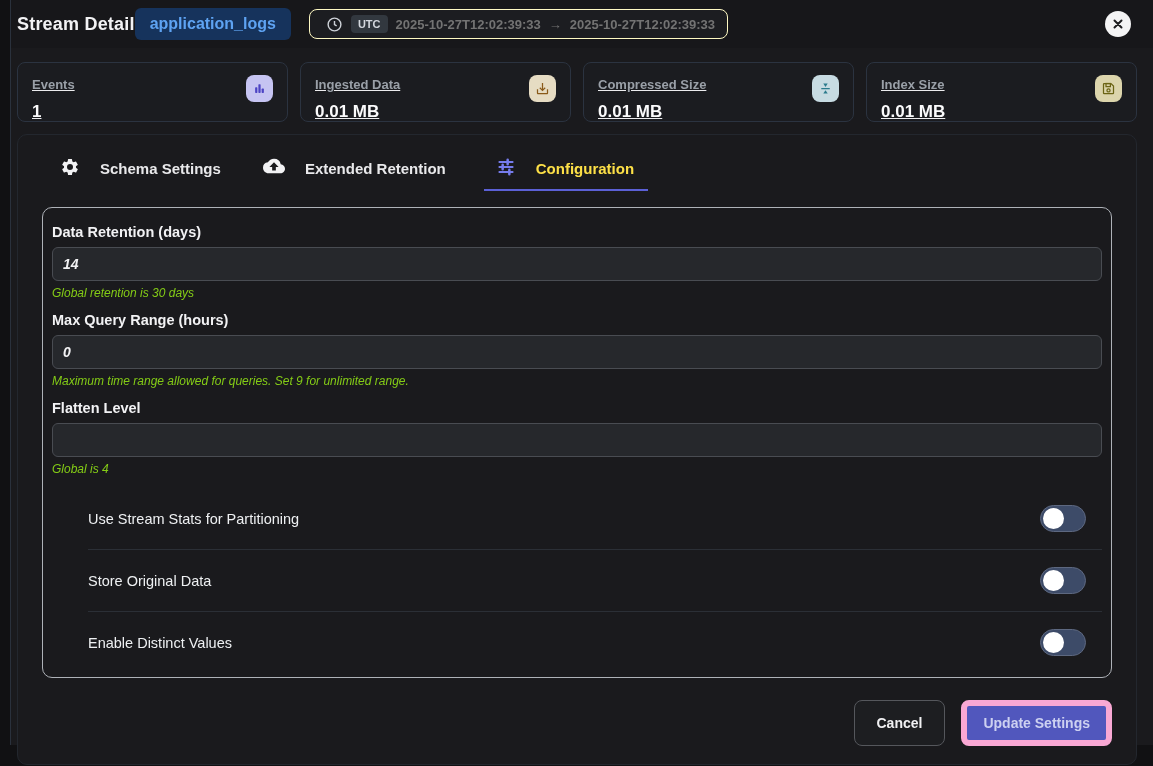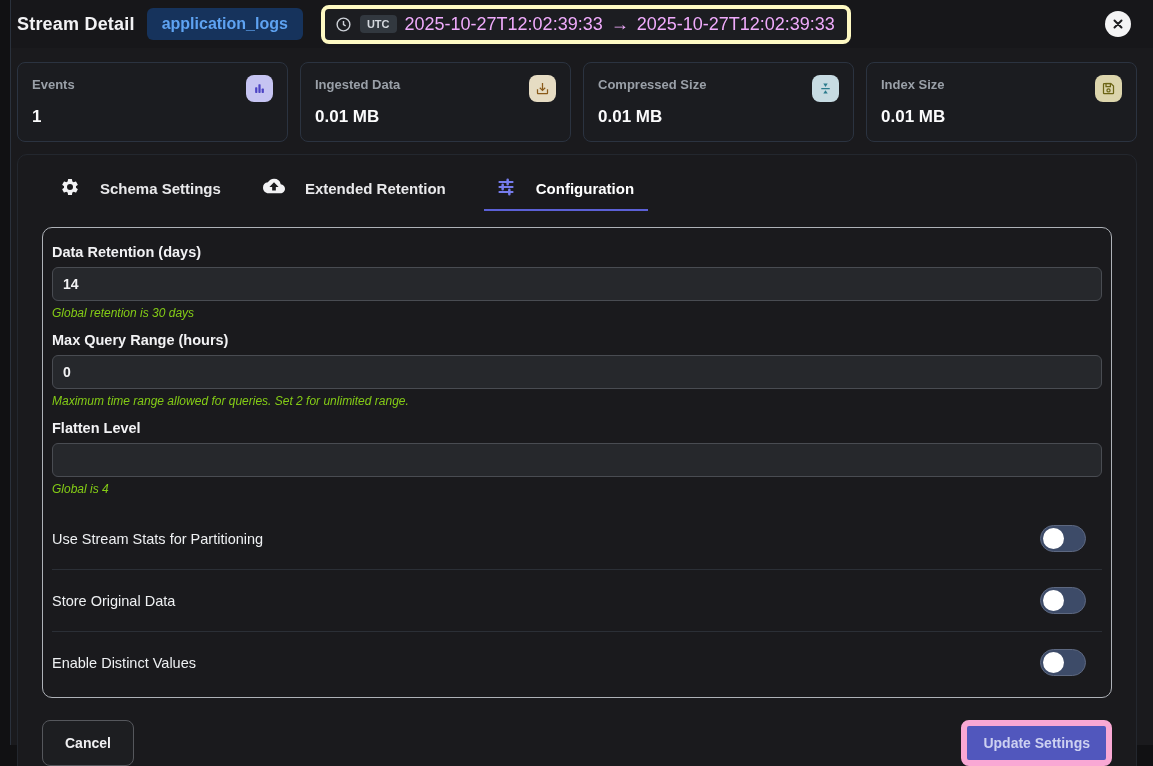--- a/index.html
+++ b/index.html
@@ -17,57 +17,56 @@
   }
   
   .modal-header {
     height:48px; flex:0 0 48px;
     display:flex; align-items:center;
     padding:0 14px 0 6px;
     background:#17171a;
   }
   .page-title { font-size:18px; font-weight:700; color:#f2f2f4; letter-spacing:.2px; }
   .stream-badge {
-    margin-left:12px;
     background:#16335c; color:#5ea3f2;
     font-size:16px; font-weight:700;
     padding:7px 15px; border-radius:6px;
     cursor:pointer;
   }
   .time-chip {
     margin-left:18px;
     display:flex; align-items:center; gap:8px;
-    border:4px solid #fef9c3; border-radius:8px;
-    padding:5px 12px 5px 10px;
+    border:1px solid #fef9c3; border-radius:8px;
+    padding:5px 12px 5px 16px;
     background:#1c1d21; cursor:pointer;
   }
   .utc-badge {
     background:#32383f; color:#d4d8de;
     font-size:11px; font-weight:700;
     padding:3px 7px; border-radius:4px;
   }
-  .time-text { font-size:18px; font-weight:400; color:#f0abfc; white-space:nowrap; }
+  .time-text { font-size:13px; font-weight:700; color:#737373; white-space:nowrap; }
   .spacer { flex:1; }
   .close-btn {
     width:26px; height:26px; border-radius:50%;
     background:#f4f4f5; border:none; cursor:pointer;
     display:flex; align-items:center; justify-content:center;
     margin-right:8px;
   }
   
   .stats-row {
     display:grid; grid-template-columns:repeat(4,1fr); gap:12px;
     margin:14px 16px 10px 6px;
   }
   .stat-card {
     border:1px solid #2b3340; border-radius:8px;
     background:#1b1c20;
     padding:12px 14px 14px;
-    height:80px;
-    display:flex; flex-direction:column; justify-content:space-between;
+    height:60px;
+    display:flex; flex-direction:column; justify-content:space-between;text-decoration:underline;
   }
   .stat-top { display:flex; align-items:flex-start; justify-content:space-between; }
   .stat-label { font-size:13px; font-weight:700; color:#9aa0a8; padding-top:2px; }
   .stat-icon {
     width:27px; height:27px; border-radius:8px;
     display:flex; align-items:center; justify-content:center;
   }
   .stat-value { font-size:17px; font-weight:700; color:#fbfbfc; }
   
   .panel {
@@ -78,56 +77,56 @@
     display:flex; flex-direction:column;
     background:#1a1a1d;
   }
   .tab-bar { display:flex; align-items:flex-end; gap:34px; padding-left:14px; }
   .tab {
     display:flex; align-items:flex-end; gap:20px;
     padding:6px 4px 12px;
     font-size:15px; font-weight:700; color:#e9e9eb;
     cursor:pointer; border-bottom:2px solid transparent;
   }
-  .tab.active { color:#ffffff; border-bottom:2px solid #5b60d6; padding-left:12px; padding-right:14px; }
+  .tab.active { color:#fde047; border-bottom:2px solid #5b60d6; padding-left:12px; padding-right:14px; }
   
   .form-box {
     margin-top:16px;
     border:1px solid #aeb2b8; border-radius:10px;
     padding:12px 9px 4px;
   }
   .field-label { font-size:14.5px; font-weight:700; color:#f2f2f4; margin:4px 0 7px; }
   .field-input {
     width:100%; height:34px;
     background:#26282c; border:1px solid #494c52; border-radius:6px;
     color:#f2f2f4; font-size:14px; font-weight:700;
     font-family:"Liberation Sans", sans-serif;
-    padding:0 10px; outline:none;
+    padding:0 10px; outline:none;font-style:italic;
   }
   .field-hint { font-size:12px; font-style:italic; color:#84cc16; margin:5px 0 12px; }
   .toggle-row {
     display:flex; align-items:center; justify-content:space-between;
-    padding:17px 0; border-bottom:1px solid #2b2f36;
+    padding:17px 0; border-bottom:1px solid #2b2f36;margin-left:36px;
   }
   .toggle-row:last-child { border-bottom:none; }
   .toggle-label { font-size:14.5px; font-weight:400; color:#eef0f2; }
   .toggle {
     width:46px; height:27px; border-radius:14px;
     background:#3d4b68; border:1px solid #5d6880;
     position:relative; cursor:pointer; margin-right:16px;
   }
   .toggle .thumb {
     position:absolute; left:2px; top:2px;
     width:21px; height:21px; border-radius:50%;
     background:#ffffff;
   }
   
   .actions-row {
     margin-top:22px;
-    display:flex; justify-content:space-between; gap:16px;
+    display:flex; justify-content:flex-end; gap:16px;
   }
   .btn {
     font-family:"Liberation Sans", sans-serif;
     font-size:14px; font-weight:700;
     border-radius:8px; padding:9px 22px; cursor:pointer;
   }
   .btn-cancel { background:#1d1e21; border:1px solid #55575c; color:#f0f0f2; }
   .btn-update { background:#5157bd; border:6px solid #f9a8d4; color:#cdd1f1; padding:9px 16px; }
   svg { display:block; }
 </style>
@@ -254,21 +253,21 @@
 
       <div>
         <div class="field-label">Data Retention (days)</div>
         <input class="field-input" type="text" value="14" style="">
         <div class="field-hint">Global retention is 30 days</div>
       </div>
 
       <div>
         <div class="field-label">Max Query Range (hours)</div>
         <input class="field-input" type="text" value="0" style="">
-        <div class="field-hint">Maximum time range allowed for queries. Set 2 for unlimited range.</div>
+        <div class="field-hint">Maximum time range allowed for queries. Set 9 for unlimited range.</div>
       </div>
 
       <div>
         <div class="field-label">Flatten Level</div>
         <input class="field-input" type="text" value="" style="">
         <div class="field-hint">Global is 4</div>
       </div>
 
       <div class="toggle-row">
         <div class="toggle-label">Use Stream Stats for Partitioning</div>

